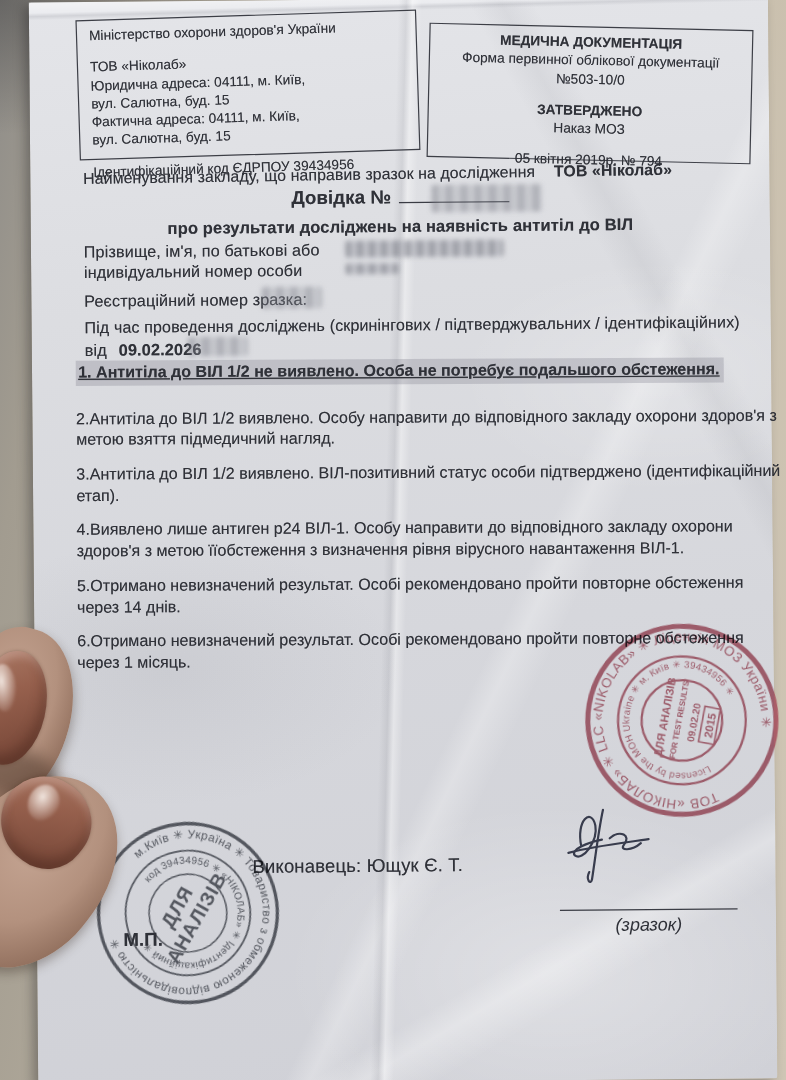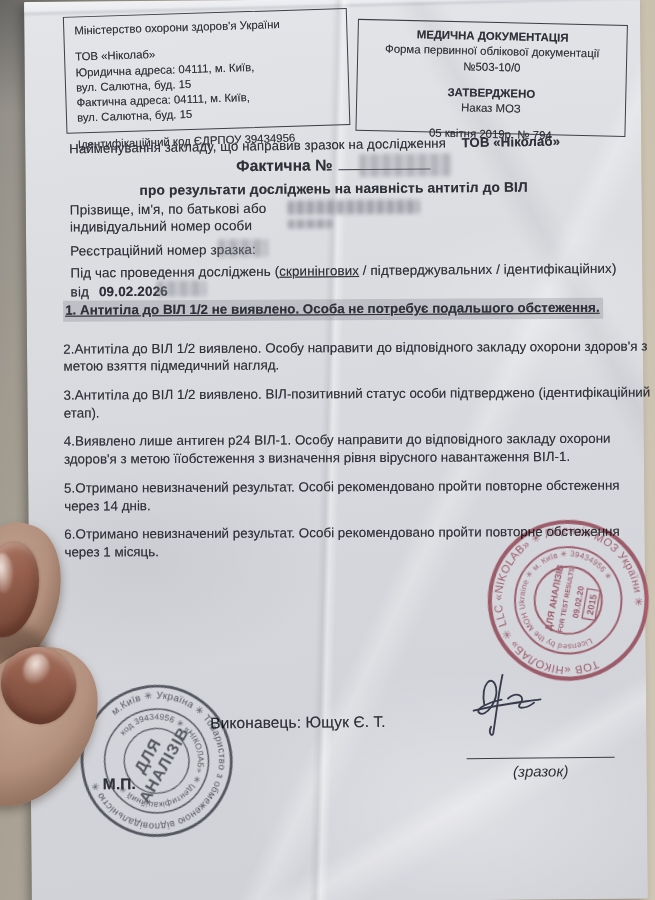--- a/index.html
+++ b/index.html
@@ -102,37 +102,37 @@
       <div class="gap"></div>
       <p>05 квітня 2019р. № 794</p>
     </div>
 
     <div class="txt" style="left:44px;top:138px;font-size:13.2px;transform:rotate(-.4deg);">
       <span>Найменування закладу, що направив зразок на дослідження</span>
       <span class="b" style="margin-left:12px;">ТОВ «Ніколаб»</span>
     </div>
 
     <div class="txt b" style="left:0;top:156px;width:100%;text-align:center;font-size:15.5px;">
-      <span>Фактична №</span><span class="underline-blank"></span>
+      <span>Довідка №</span><span class="underline-blank"></span>
     </div>
     <div class="redact light" style="left:334px;top:155px;width:92px;height:23px;"></div>
     <div class="txt b" style="left:0;top:181px;width:100%;text-align:center;font-size:13.8px;">про результати досліджень на наявність антитіл до ВІЛ</div>
 
     <div class="txt" style="left:44px;top:200px;font-size:13.5px;">
       <span>Прізвище, ім'я, по батькові або</span><br>
       <span>індивідуальний номер особи</span>
     </div>
     <div class="redact" style="left:262px;top:201px;width:132px;height:14px;"></div>
     <div class="redact" style="left:262px;top:220px;width:44px;height:9px;"></div>
 
     <div class="txt" style="left:44px;top:241px;font-size:13.5px;">Реєстраційний номер зразка:</div>
     <div class="redact light" style="left:192px;top:239px;width:50px;height:18px;"></div>
 
     <div class="txt" style="left:44px;top:263px;font-size:13.4px;width:560px;">
-      <span>Під час проведення досліджень (</span><span style="text-decoration:underline;">скринінгових</span><span> / підтверджувальних / ідентифікаційних)</span>
+      <span>Під час проведення досліджень (</span><span style="">скринінгових</span><span> / підтверджувальних / ідентифікаційних)</span>
     </div>
     <div class="txt" style="left:44px;top:282px;font-size:13.6px;">
       <span>від</span>
       <span class="b" style="margin-left:6px;">09.02.2026</span>
     </div>
     <div class="redact light" style="left:130px;top:280px;width:50px;height:16px;"></div>
 
     <div class="results">
       <p class="hl">1. Антитіла до ВІЛ 1/2 не виявлено. Особа не потребує подальшого обстеження.</p>
       <p>2.Антитіла до ВІЛ 1/2 виявлено. Особу направити до відповідного закладу охорони здоров'я з метою взяття підмедичний нагляд.</p>

